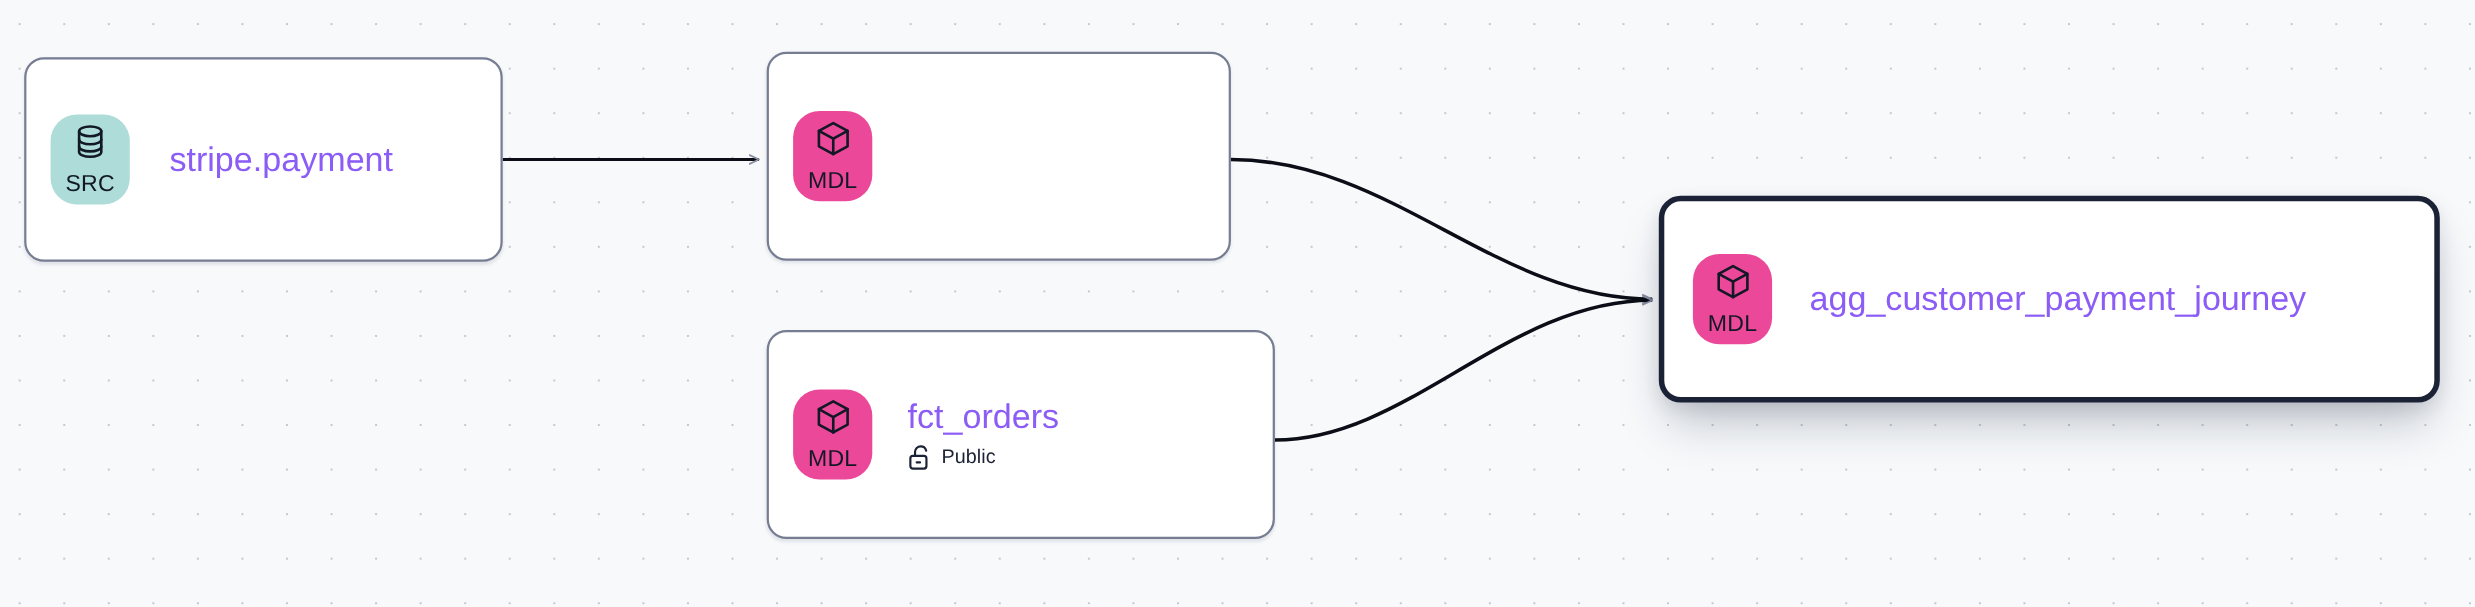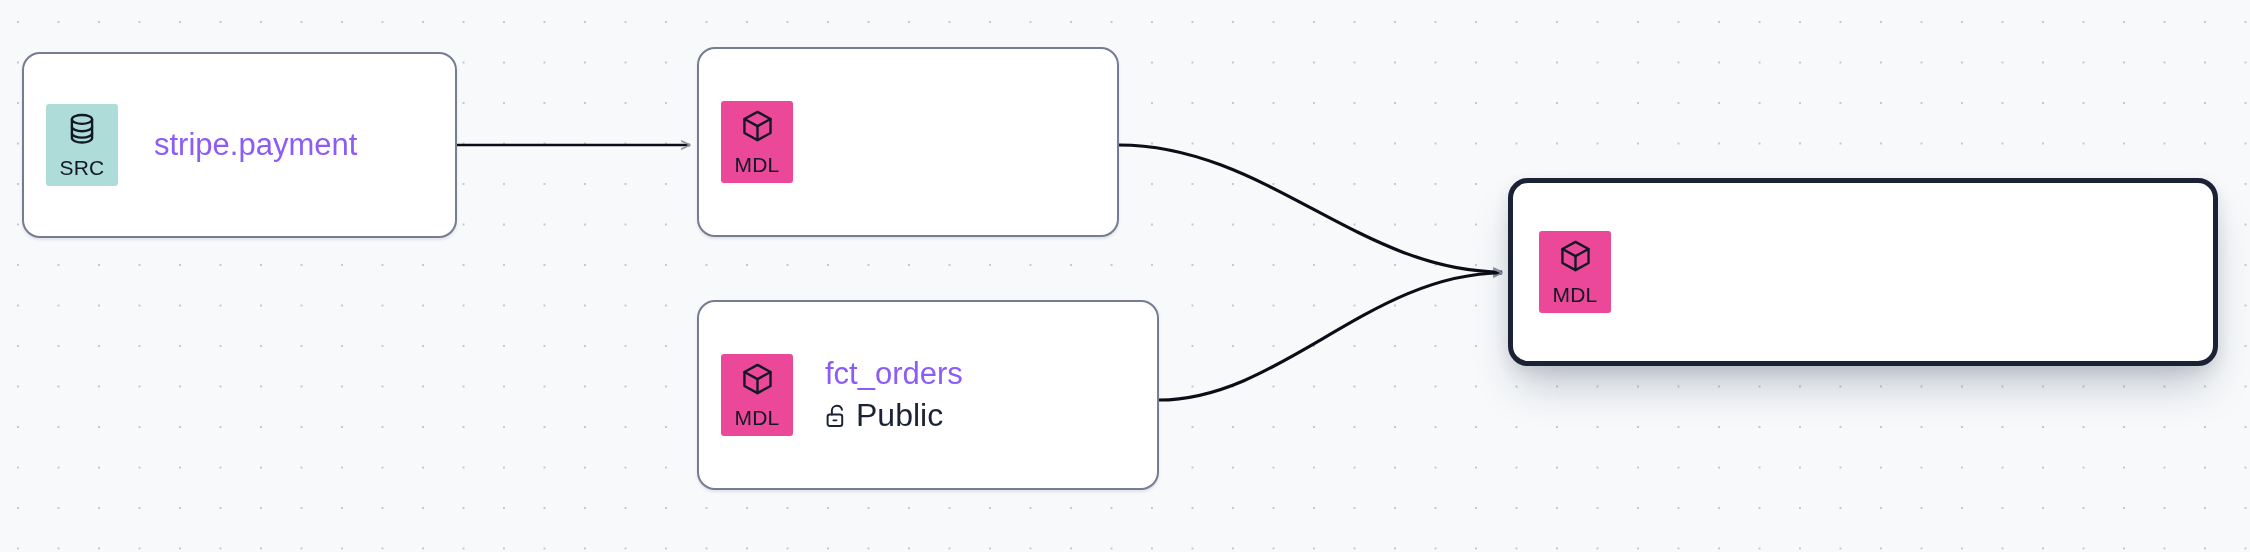--- a/index.html
+++ b/index.html
@@ -40,21 +40,21 @@
   .node.selected {
     border: 5px solid #1b2235;
     border-radius: 20px;
     box-shadow: 0 26px 44px -10px rgba(30,40,60,0.26),
                 0 6px 16px rgba(30,40,60,0.10);
   }
   .badge {
     flex: 0 0 auto;
     width: 72px;
     height: 82px;
-    border-radius: 3px;
+    border-radius: 24px;
     display: flex;
     flex-direction: column;
     align-items: center;
     justify-content: center;
     gap: 12px;
   }
   .badge.src { background: #aedcd9; }
   .badge.mdl { background: #ec4899; }
   .badge svg { display: block; }
   .badge-label {
@@ -73,21 +73,21 @@
   .node-title {
     font-size: 31px;
     line-height: 1.08;
     color: #8b5cf6;
     white-space: nowrap;
   }
   .node-sub {
     display: flex;
     align-items: center;
     gap: 9px;
-    font-size: 32px;
+    font-size: 18px;
     line-height: 1.05;
     color: #1b2235;
     white-space: nowrap;
   }
   .node-sub svg { display: block; flex: 0 0 auto; }
 </style>
 </head>
 <body>
 
 <div id="canvas">
@@ -166,15 +166,18 @@
     <div class="badge mdl">
       <span>
         <svg width="31" height="32" viewBox="0 0 26 27" fill="none" stroke="#121826" stroke-width="2" stroke-linecap="round" stroke-linejoin="round">
           <path d="M13 1.6 L 24 7.6 L 24 19.4 L 13 25.4 L 2 19.4 L 2 7.6 Z"></path>
           <path d="M2 7.6 L 13 13.6 L 24 7.6"></path>
           <path d="M13 13.6 L 13 25.4"></path>
         </svg>
       </span>
       <span class="badge-label">MDL</span>
     </div>
+    <div class="node-body">
+      <div class="node-title">agg_customer_payment_journey</div>
+    </div>
   </div>
 
 </div>
 
 </body></html>

